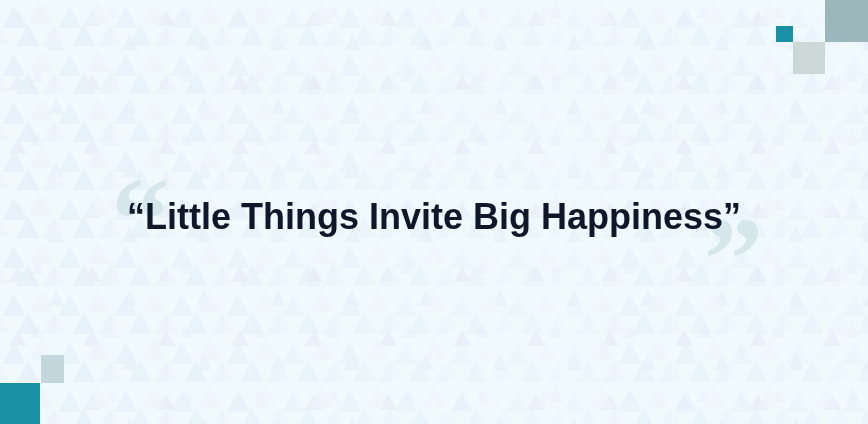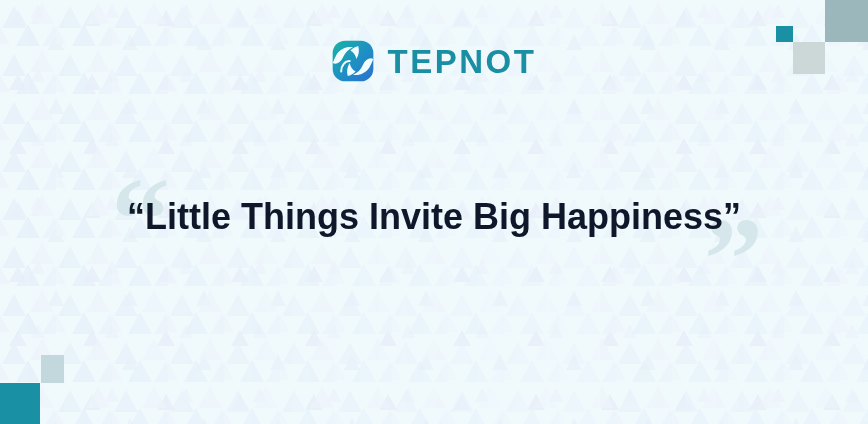--- a/index.html
+++ b/index.html
@@ -160,42 +160,20 @@
       </g>
     </svg>
   </div>
 
   <div class="sq sq-tr-large"></div>
   <div class="sq sq-tr-teal"></div>
   <div class="sq sq-tr-gray"></div>
   <div class="sq sq-bl-teal"></div>
   <div class="sq sq-bl-gray"></div>
 
-  <div class="logo-row">
-    <svg class="logo-mark" viewBox="0 0 64 64" xmlns="http://www.w3.org/2000/svg">
-      <defs>
-        <linearGradient id="lg-mark" x1="0" y1="0" x2="1" y2="1">
-          <stop offset="0%" stop-color="#19b3a6"></stop>
-          <stop offset="55%" stop-color="#1e8fc4"></stop>
-          <stop offset="100%" stop-color="#2b6fd1"></stop>
-        </linearGradient>
-      </defs>
-      <rect x="1" y="1" width="62" height="62" rx="19" fill="url(#lg-mark)"></rect>
-      <g fill="#f2fbfd">
-        <path d="M7 22c6-9 16-13 25-11 -7 3 -12 8 -15 15 -4 9 -11 12 -16 9 2 -5 4 -9 6 -13z"></path>
-        <path d="M57 42c-6 9 -16 13 -25 11 7 -3 12 -8 15 -15 4 -9 11 -12 16 -9 -2 5 -4 9 -6 13z"></path>
-        <path d="M24 55c-2 -7 -1 -14 3 -20 1 6 4 10 9 13 -4 4 -8 6 -12 7z"></path>
-        <path d="M40 9c2 7 1 14 -3 20 -1 -6 -4 -10 -9 -13 4 -4 8 -6 12 -7z"></path>
-      </g>
-      <g fill="none" stroke="#f2fbfd" stroke-width="3" stroke-linecap="round">
-        <path d="M14 48c0 -10 6 -16 13 -16"></path>
-      </g>
-    </svg>
-    <div class="logo-word">TEPNOT</div>
-  </div>
 
   <div class="quote-wrap">
     <div class="quote-inner">
       <span class="deco-quote deco-open">“</span>
       <span class="deco-quote deco-close">”</span>
       <div class="quote-text">“Little Things Invite Big Happiness”</div>
     </div>
   </div>
 
 </div>

